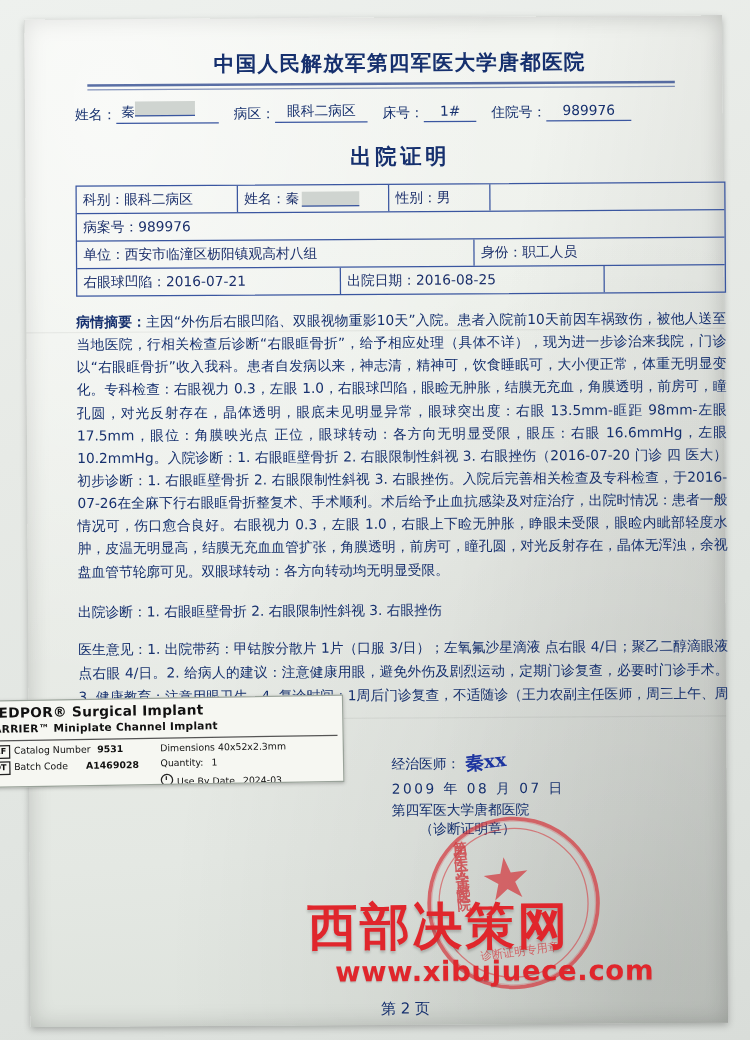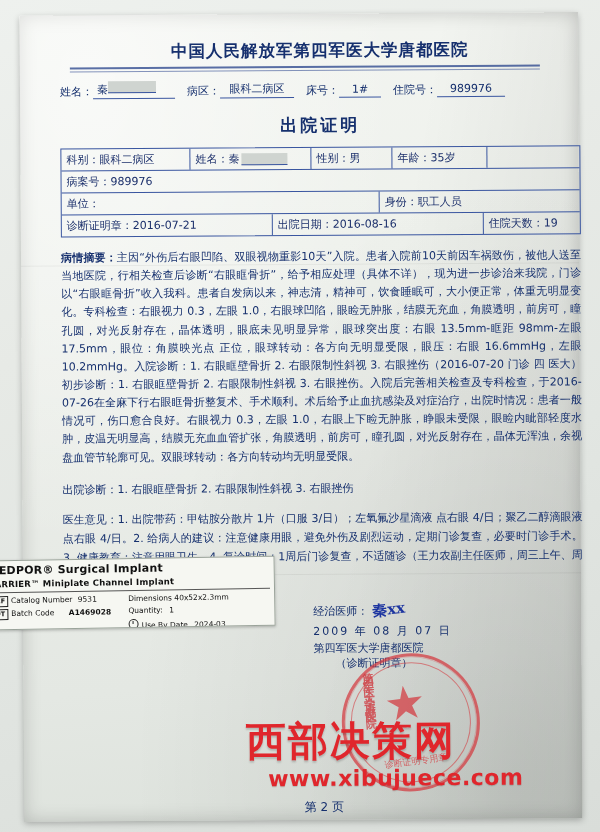--- a/index.html
+++ b/index.html
@@ -184,52 +184,45 @@
           </div>
           <div class="cell b" style="width:110px;">
             <span>姓名：</span>
             <span>秦</span>
             <span class="redact" style="width:46px;margin-left:2px;"></span>
           </div>
           <div class="cell b" style="width:70px;">
             <span>性别：</span>
             <span>男</span>
           </div>
-          <div class="cell b" style="width:84px;">
-            <span>年龄：</span>
-            <span>35岁</span>
-          </div>
         </div>
         <div class="brow">
           <div class="cell grow">
             <span>病案号：</span>
             <span>989976</span>
           </div>
         </div>
         <div class="brow">
           <div class="cell b grow">
             <span>单位：</span>
+            <span>西安市临潼区枥阳镇观高村八组</span>
           </div>
           <div class="cell" style="width:190px;">
             <span>身份：</span>
             <span>职工人员</span>
           </div>
         </div>
         <div class="brow">
           <div class="cell b" style="width:200px;">
-            <span>诊断证明章：</span>
+            <span>右眼球凹陷：</span>
             <span>2016-07-21</span>
           </div>
           <div class="cell b" style="width:200px;">
             <span>出院日期：</span>
-            <span>2016-08-16</span>
-          </div>
-          <div class="cell grow">
-            <span>住院天数：</span>
-            <span>19</span>
+            <span>2016-08-25</span>
           </div>
         </div>
       </div>
 
       <div class="para">
         <span class="hd">病情摘要：</span><span>主因“外伤后右眼凹陷、双眼视物重影10天”入院。患者入院前10天前因车祸致伤，被他人送至当地医院，行相关检查后诊断“右眼眶骨折”，给予相应处理（具体不详），现为进一步诊治来我院，门诊以“右眼眶骨折”收入我科。患者自发病以来，神志清，精神可，饮食睡眠可，大小便正常，体重无明显变化。专科检查：右眼视力 0.3，左眼 1.0，右眼球凹陷，眼睑无肿胀，结膜无充血，角膜透明，前房可，瞳孔圆，对光反射存在，晶体透明，眼底未见明显异常，眼球突出度：右眼 13.5mm-眶距 98mm-左眼 17.5mm，眼位：角膜映光点 正位，眼球转动：各方向无明显受限，眼压：右眼 16.6mmHg，左眼 10.2mmHg。入院诊断：1. 右眼眶壁骨折  2. 右眼限制性斜视  3. 右眼挫伤（2016-07-20 门诊 四 医大）初步诊断：1. 右眼眶壁骨折  2. 右眼限制性斜视  3. 右眼挫伤。入院后完善相关检查及专科检查，于2016-07-26在全麻下行右眼眶骨折整复术、手术顺利。术后给予止血抗感染及对症治疗，出院时情况：患者一般情况可，伤口愈合良好。右眼视力 0.3，左眼 1.0，右眼上下睑无肿胀，睁眼未受限，眼睑内眦部轻度水肿，皮温无明显高，结膜无充血血管扩张，角膜透明，前房可，瞳孔圆，对光反射存在，晶体无浑浊，余视盘血管节轮廓可见。双眼球转动：各方向转动均无明显受限。</span>
       </div>
 
       <div class="diag">
         <span class="hd">出院诊断：</span><span>1. 右眼眶壁骨折    2. 右眼限制性斜视    3. 右眼挫伤</span>
@@ -270,21 +263,21 @@
 
     <div class="sticker">
       <div style="padding:3px 4px 0 4px;">
         <div class="brand">MEDPOR® Surgical Implant</div>
         <div class="brand2">BARRIER™ Miniplate Channel Implant</div>
         <div class="line"></div>
         <div class="grid">
           <div class="colL">
             <div class="kv">
               <span class="tag">REF</span><span>Catalog Number</span>
-              <span style="font-weight:normal;margin-left:3px;">9531</span>
+              <span style="font-weight:bold;margin-left:3px;">9531</span>
             </div>
             <div class="kv">
               <span class="tag">LOT</span><span>Batch Code</span>
               <span style="font-weight:bold;margin-left:12px;">A1469028</span>
             </div>
           </div>
           <div class="colR">
             <div class="kv">
               <span>Dimensions</span>
               <span style="">40x52x2.3mm</span>

